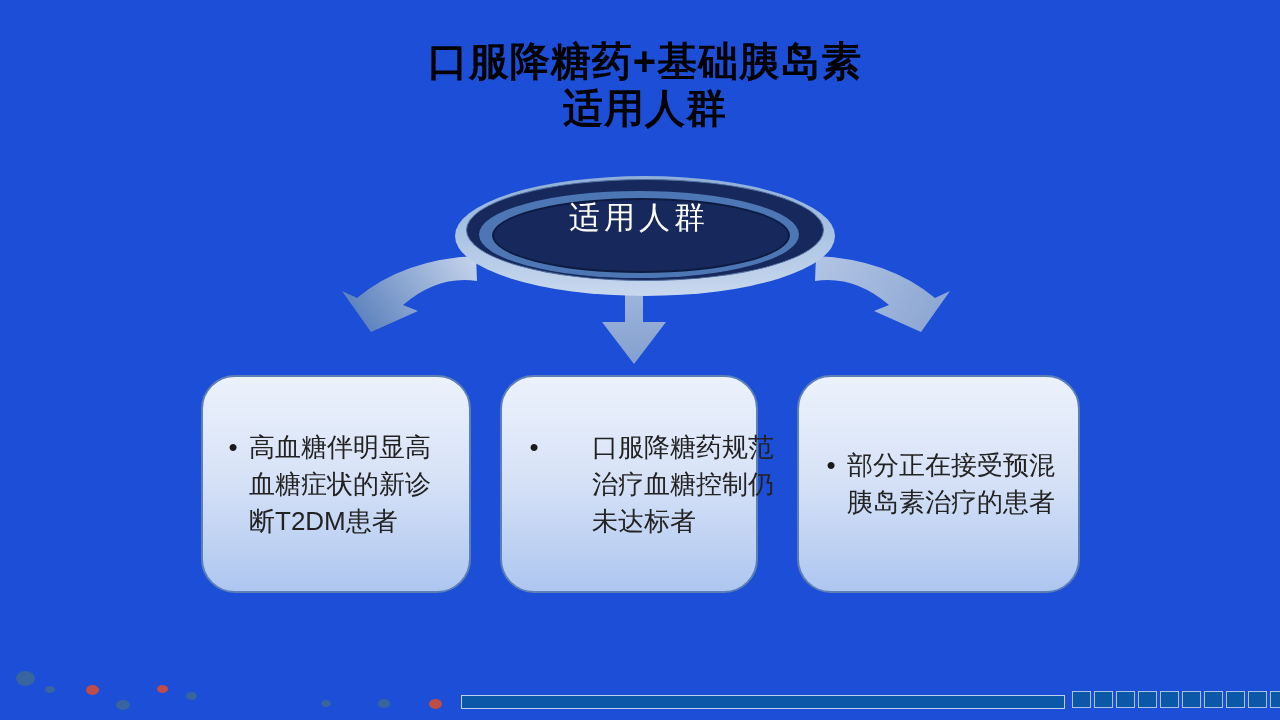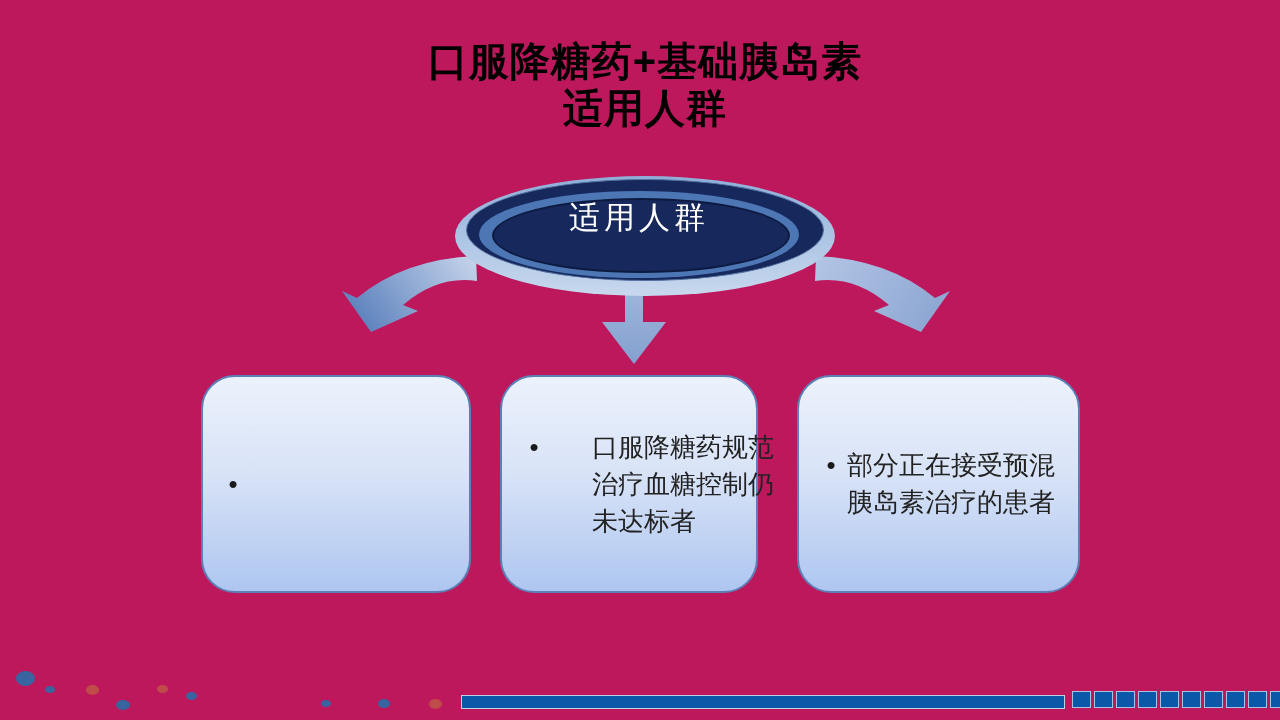--- a/index.html
+++ b/index.html
@@ -1,17 +1,17 @@
 <!DOCTYPE html>
 <html><head>
 <meta charset="utf-8">
 <style>
   html,body{margin:0;padding:0;background:#888;}
   .slide{
-    position:relative;width:1280px;height:720px;background:#be185d;overflow:hidden;
+    position:relative;width:1280px;height:720px;background:#1d4ed8;overflow:hidden;
     font-family:"Liberation Sans","DejaVu Sans",sans-serif;
   }
   
   .title{
     position:absolute;top:38px;left:0;width:1290px;text-align:center;
     font-size:40px;line-height:47px;font-weight:800;color:#000;
     letter-spacing:1px;
   }
   
   .hub{position:absolute;left:0;top:0;z-index:3;}
@@ -112,20 +112,21 @@
     <div class="saucer"></div>
     <div class="disc-navy"></div>
     <div class="disc-ring"></div>
     <div class="disc-inner"></div>
     <div class="hub-label">适用人群</div>
   </div>
 
   <div class="card card1">
     <div class="card-inner">
       <span class="bullet">•</span>
+      <span class="card-text">高血糖伴明显高血糖症状的新诊断T2DM患者</span>
     </div>
   </div>
   <div class="card card2">
     <div class="card-inner">
       <span class="bullet">•</span>
       <span class="card-text">口服降糖药规范治疗血糖控制仍未达标者</span>
     </div>
   </div>
   <div class="card card3">
     <div class="card-inner">

